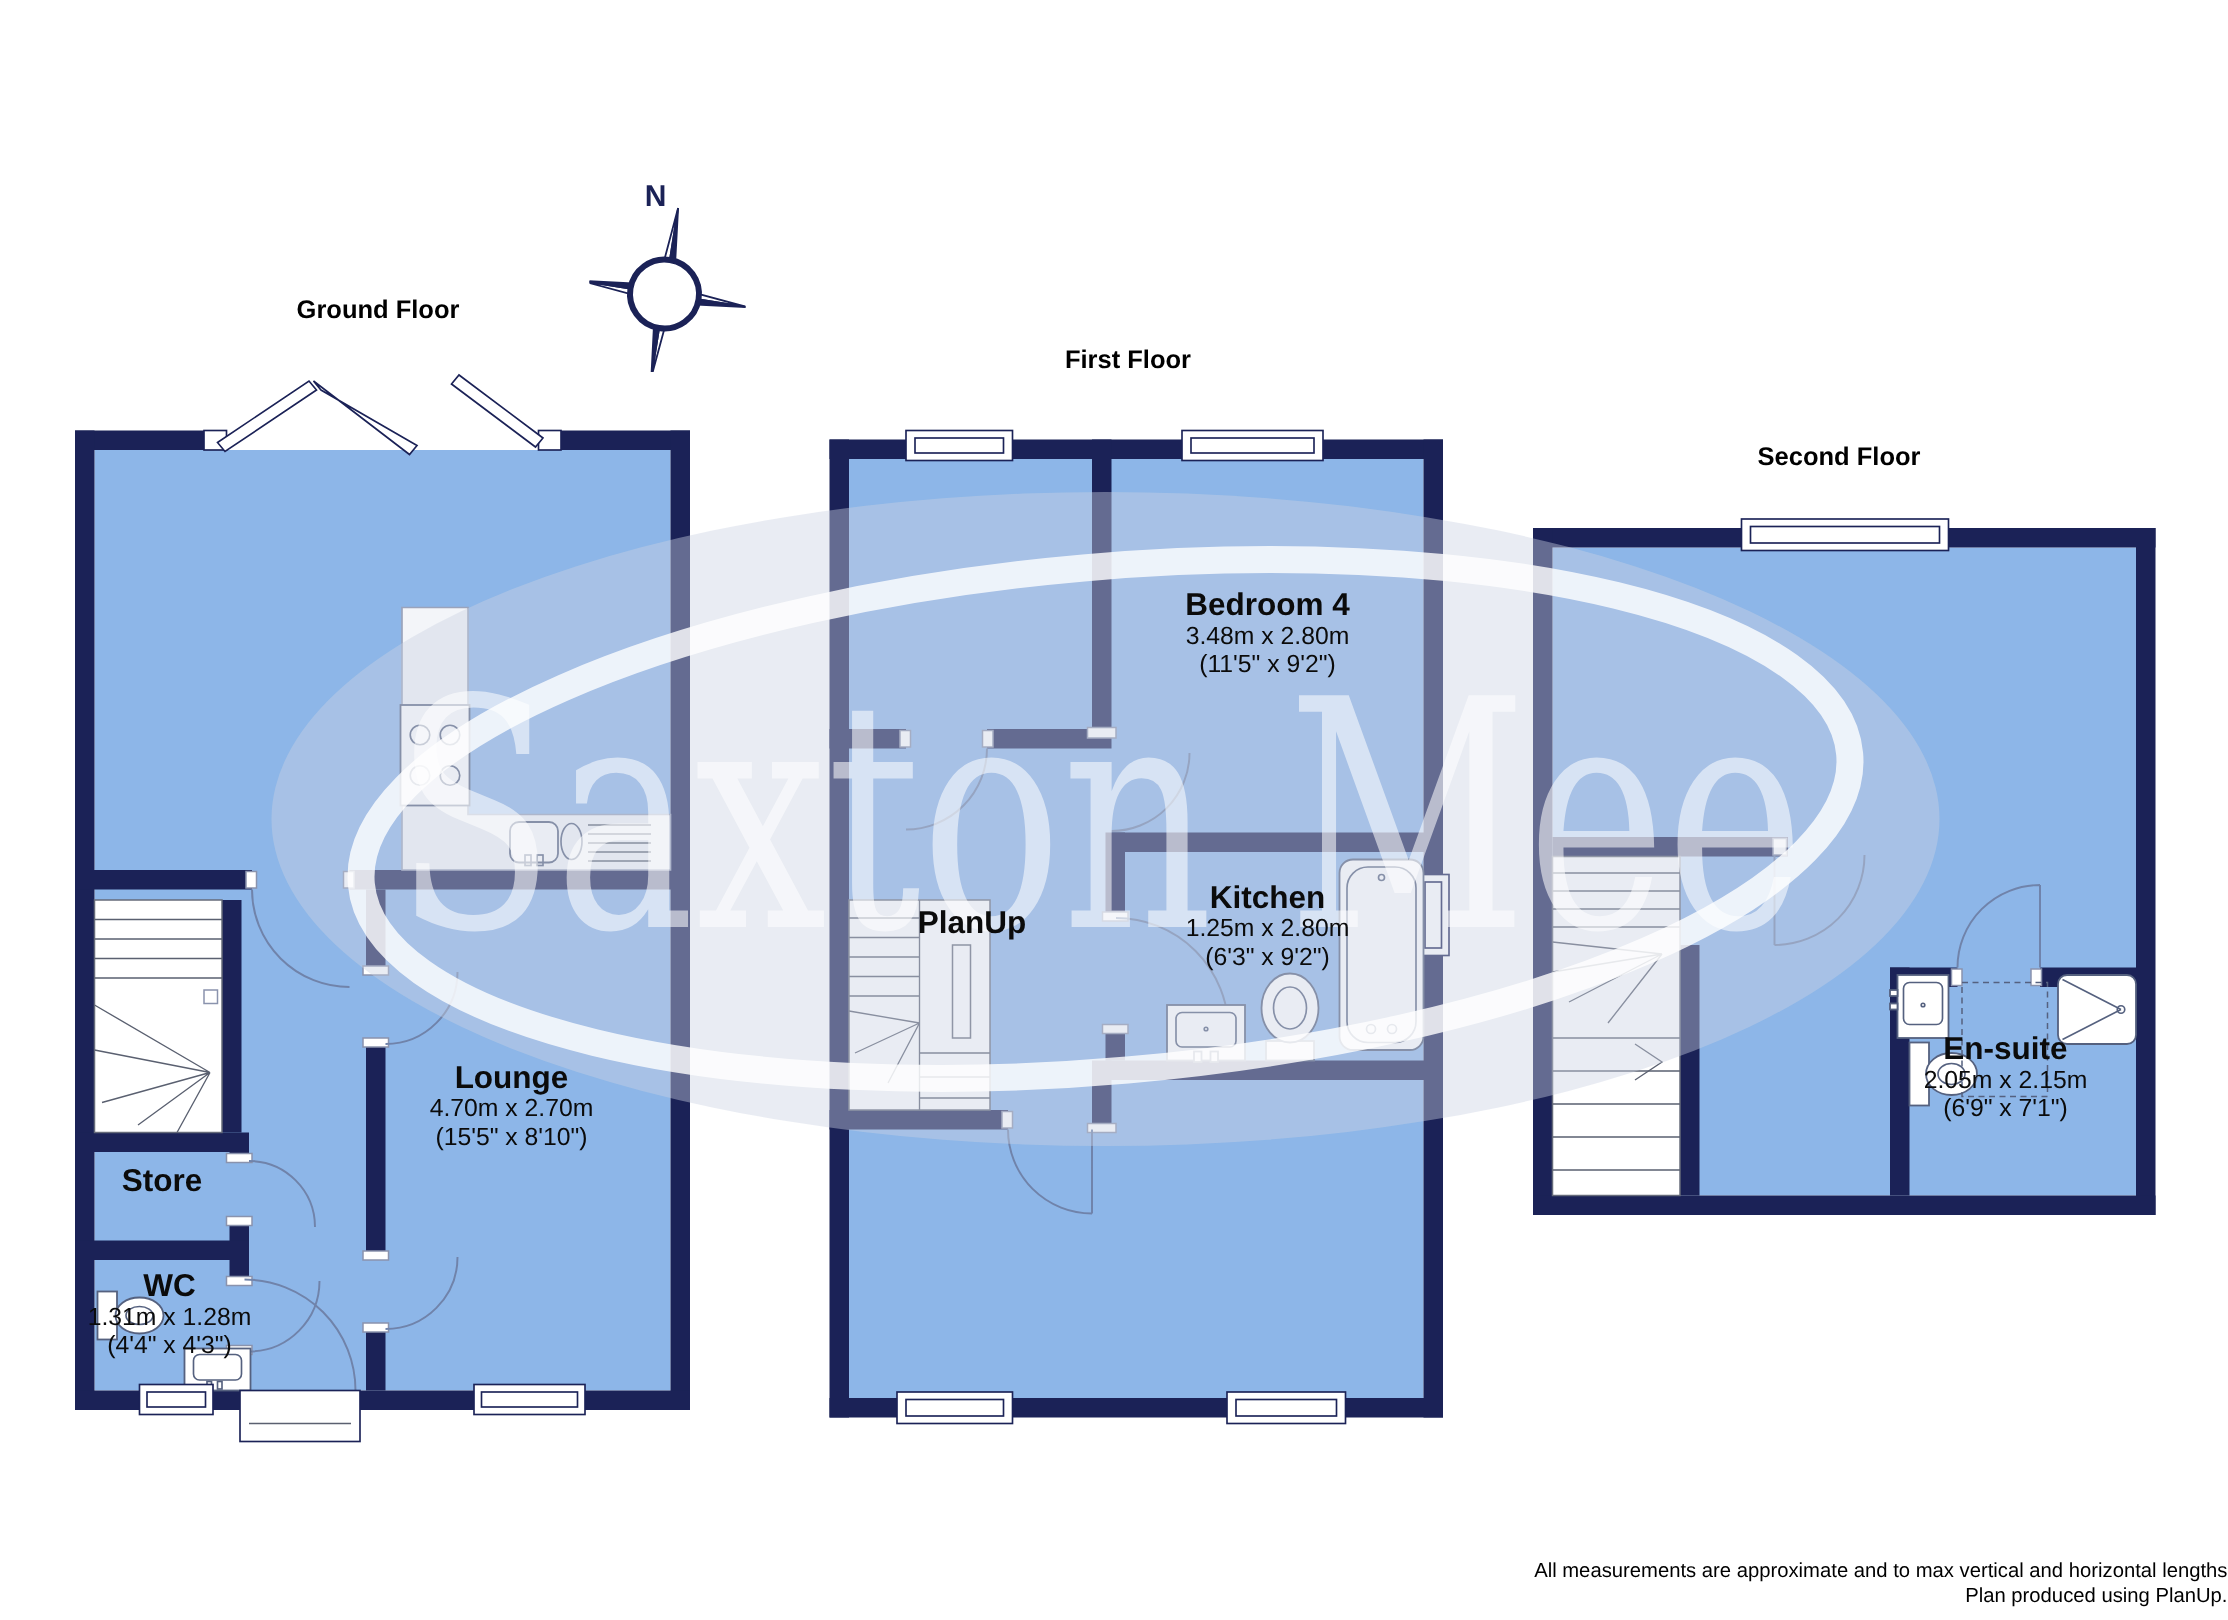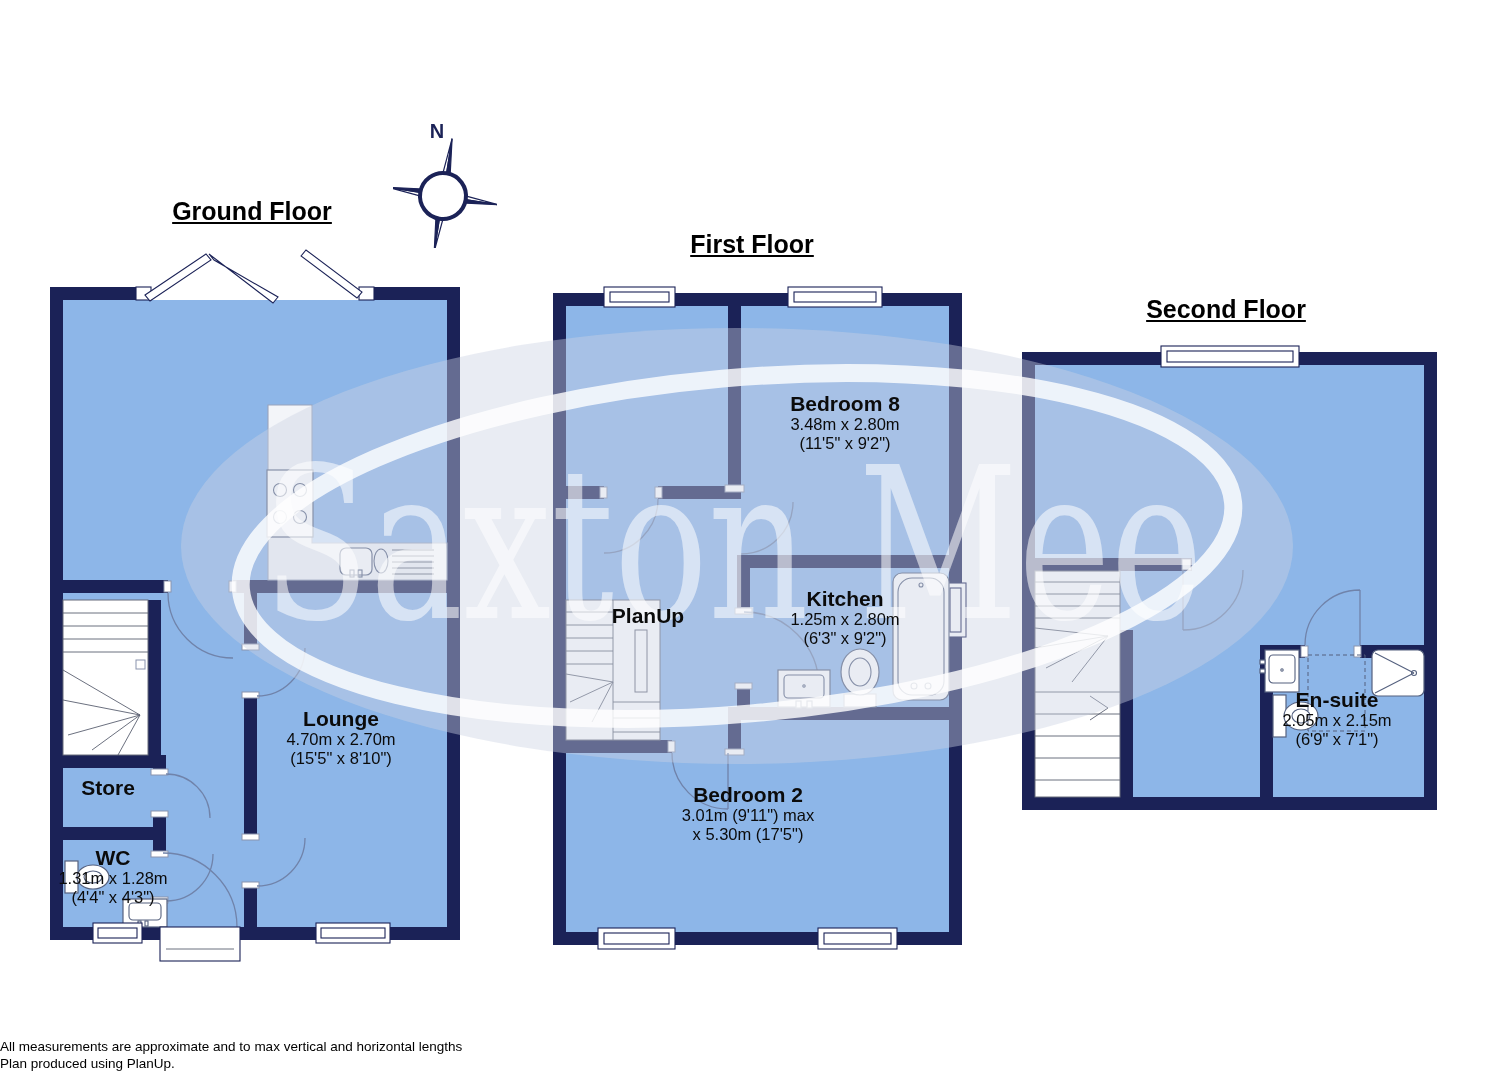--- a/index.html
+++ b/index.html
@@ -13,26 +13,26 @@
   .win{fill:#ffffff;stroke:#1b2257;stroke-width:1.1;}
   .post{fill:#ffffff;stroke:#8a93ad;stroke-width:1;}
   .fx{fill:#ffffff;stroke:#55617f;stroke-width:1.2;}
   .fxl{fill:none;stroke:#55617f;stroke-width:1.1;}
   .cnt{fill:#f3f5f9;stroke:#9aa3bb;stroke-width:1.1;}
   .arc{fill:none;stroke:#7083aa;stroke-width:1.3;}
   .st{stroke:#5a6070;stroke-width:0.9;fill:none;}
   .stbox{fill:#ffffff;stroke:#666b7a;stroke-width:1;}
   .dash{fill:none;stroke:#55617f;stroke-width:1;stroke-dasharray:4 3;}
   
-  .floor-title{position:absolute;transform:translateX(-50%);font-size:25px;font-weight:bold;color:#000;white-space:nowrap;text-decoration:underline;}
+  .floor-title{position:absolute;transform:translateX(-50%);font-size:17px;font-weight:bold;color:#000;white-space:nowrap;}
   .room-label{position:absolute;transform:translateX(-50%);text-align:center;color:#0b0b0b;white-space:nowrap;}
   .room-name{font-size:21px;font-weight:bold;line-height:23px;}
   .room-dim{font-size:16.5px;line-height:19px;}
   .compass-n{position:absolute;font-size:20px;font-weight:bold;color:#1b2257;transform:translateX(-50%);}
-  .footer{position:absolute;left:0;top:1039px;width:1485px;text-align:left;font-size:13.5px;color:#000;line-height:16.5px;}
+  .footer{position:absolute;left:0;top:1039px;width:1485px;text-align:right;font-size:13.5px;color:#000;line-height:16.5px;}
 </style>
 </head>
 <body>
 
 <div class="canvas">
 
   <svg class="abs" style="left:40px;top:245px" width="430" height="720" viewBox="0 0 430 720">
 
     <rect class="rm" x="23" y="55" width="384" height="627"></rect>
 
@@ -253,37 +253,32 @@
   <div class="room-label" style="left:108px;top:776px">
     <div class="room-name">Store</div>
   </div>
   <div class="room-label" style="left:113px;top:846px">
     <div class="room-name">WC</div>
     <div class="room-dim">1.31m x 1.28m</div>
     <div class="room-dim">(4'4" x 4'3")</div>
   </div>
 
   <div class="room-label" style="left:845px;top:392px">
-    <div class="room-name">Bedroom 8</div>
+    <div class="room-name">Bedroom 4</div>
     <div class="room-dim">3.48m x 2.80m</div>
     <div class="room-dim">(11'5" x 9'2")</div>
   </div>
   <div class="room-label" style="left:648px;top:604px">
     <div class="room-name">PlanUp</div>
   </div>
   <div class="room-label" style="left:845px;top:587px">
     <div class="room-name">Kitchen</div>
     <div class="room-dim">1.25m x 2.80m</div>
     <div class="room-dim">(6'3" x 9'2")</div>
   </div>
-  <div class="room-label" style="left:748px;top:783px">
-    <div class="room-name">Bedroom 2</div>
-    <div class="room-dim">3.01m (9'11") max</div>
-    <div class="room-dim">x 5.30m (17'5")</div>
-  </div>
 
   <div class="room-label" style="left:1337px;top:688px">
     <div class="room-name">En-suite</div>
     <div class="room-dim">2.05m x 2.15m</div>
     <div class="room-dim">(6'9" x 7'1")</div>
   </div>
 
   <div class="footer">
     <div>All measurements are approximate and to max vertical and horizontal lengths</div>
     <div>Plan produced using PlanUp.</div>

